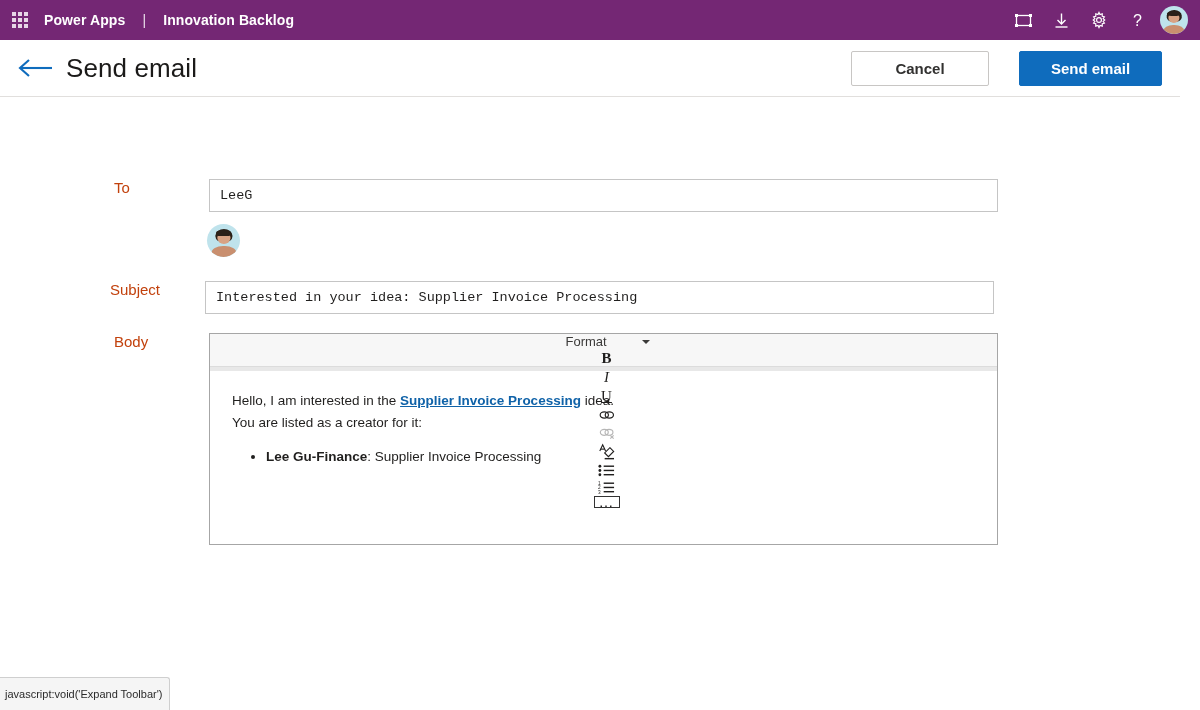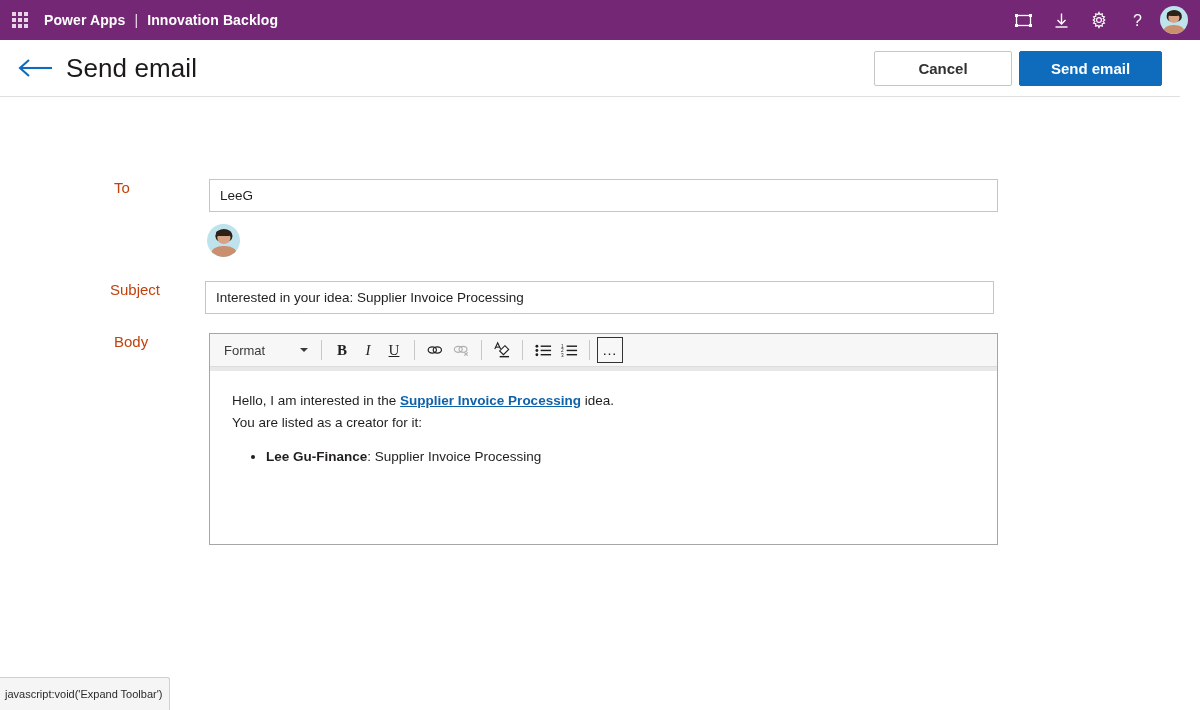--- a/index.html
+++ b/index.html
@@ -29,20 +29,21 @@
     grid-template-columns: repeat(3, 4px);
     grid-template-rows: repeat(3, 4px);
     gap: 2px;
   }
   .waffle-grid i { display: block; width: 4px; height: 4px; background: #e6d5e6; }
   .suite-brand {
     display: flex; align-items: center;
     font-size: 14px; font-weight: bold;
     margin-left: 4px; white-space: nowrap;
     letter-spacing: 0.1px;
+    gap: 8px;
   }
   .suite-sep { margin: 0 9px; font-weight: normal; opacity: .85; }
   .suite-right {
     margin-left: auto; display: flex; align-items: center;
     height: 40px; padding-right: 8px;
   }
   .suite-icon {
     width: 38px; height: 40px;
     display: flex; align-items: center; justify-content: center;
     cursor: pointer;
@@ -93,21 +94,21 @@
     display: flex; align-items: center; justify-content: center;
     cursor: pointer;
   }
   .page-title {
     font-size: 26px; color: #1b1a19;
     margin-left: 4px; font-weight: normal;
     letter-spacing: .1px;
   }
   .cmd-actions {
     margin-left: auto; display: flex; align-items: center;
-    padding-right: 18px; gap: 7px;
+    padding-right: 18px; gap: 30px;
   }
   .btn {
     height: 35px; min-width: 138px;
     font-size: 15px; font-weight: bold;
     font-family: "Liberation Sans", sans-serif;
     display: flex; align-items: center; justify-content: center;
     cursor: pointer; border-radius: 2px;
   }
   .btn-cancel { background: #ffffff; border: 1px solid #c8c6c4; color: #323130; }
   .btn-primary { background: #0f6cbd; border: 1px solid #0f6cbd; color: #ffffff; min-width: 143px; }
@@ -122,21 +123,21 @@
   }
   .text-input {
     border: 1px solid #c5c5c5;
     background: #ffffff;
     height: 33px;
     width: 789px;
     font-size: 13.5px;
     color: #201f1e;
     display: flex; align-items: center;
     padding: 0 0 0 10px;
-    font-family: Liberation Sans, sans-serif;
+    font-family: Liberation Mono, monospace;
     cursor: text;
   }
 
   
   .row-to { top: 82px; left: 114px; }
   .to-avatar-wrap { position: absolute; top: 127px; left: 207px; }
   .avatar-chip {
     width: 33px; height: 33px; border-radius: 50%;
     background: #bfe3ec; overflow: hidden; position: relative;
     cursor: pointer;
@@ -153,20 +154,21 @@
     background: #ffffff;
     display: flex; flex-direction: column;
   }
   .editor-toolbar {
     height: 33px;
     background: #f7f7f7;
     border-bottom: 1px solid #dcdcdc;
     display: flex; align-items: center;
     padding-left: 6px;
     position: relative;
+    flex-direction: column;
   }
   .editor-toolbar::after {
     content: ""; position: absolute;
     left: 0; right: 0; bottom: -5px; height: 4px;
     background: #e8e8e8;
   }
   .tb-format {
     display: flex; align-items: center;
     height: 26px; min-width: 98px;
     padding: 0 6px 0 8px;

